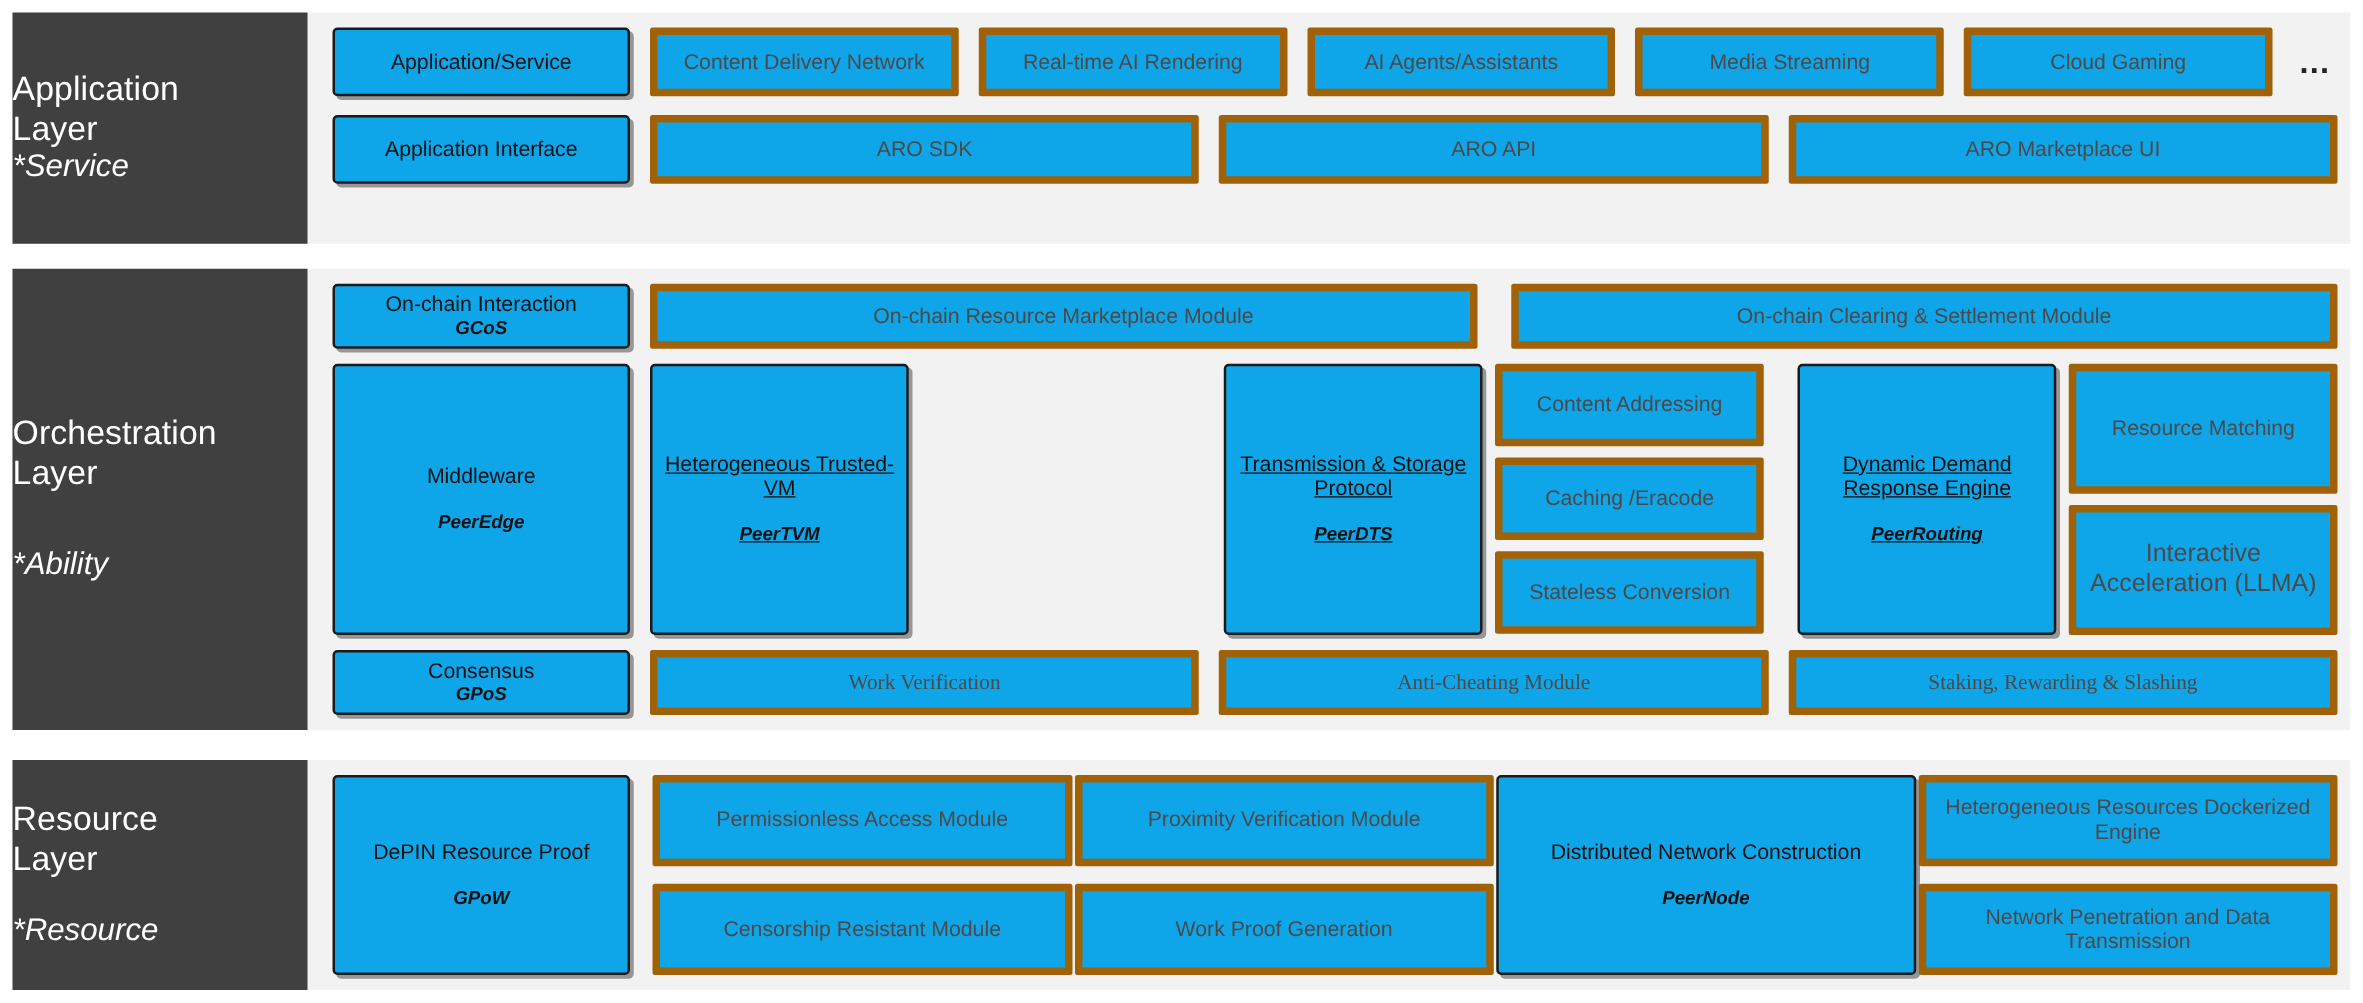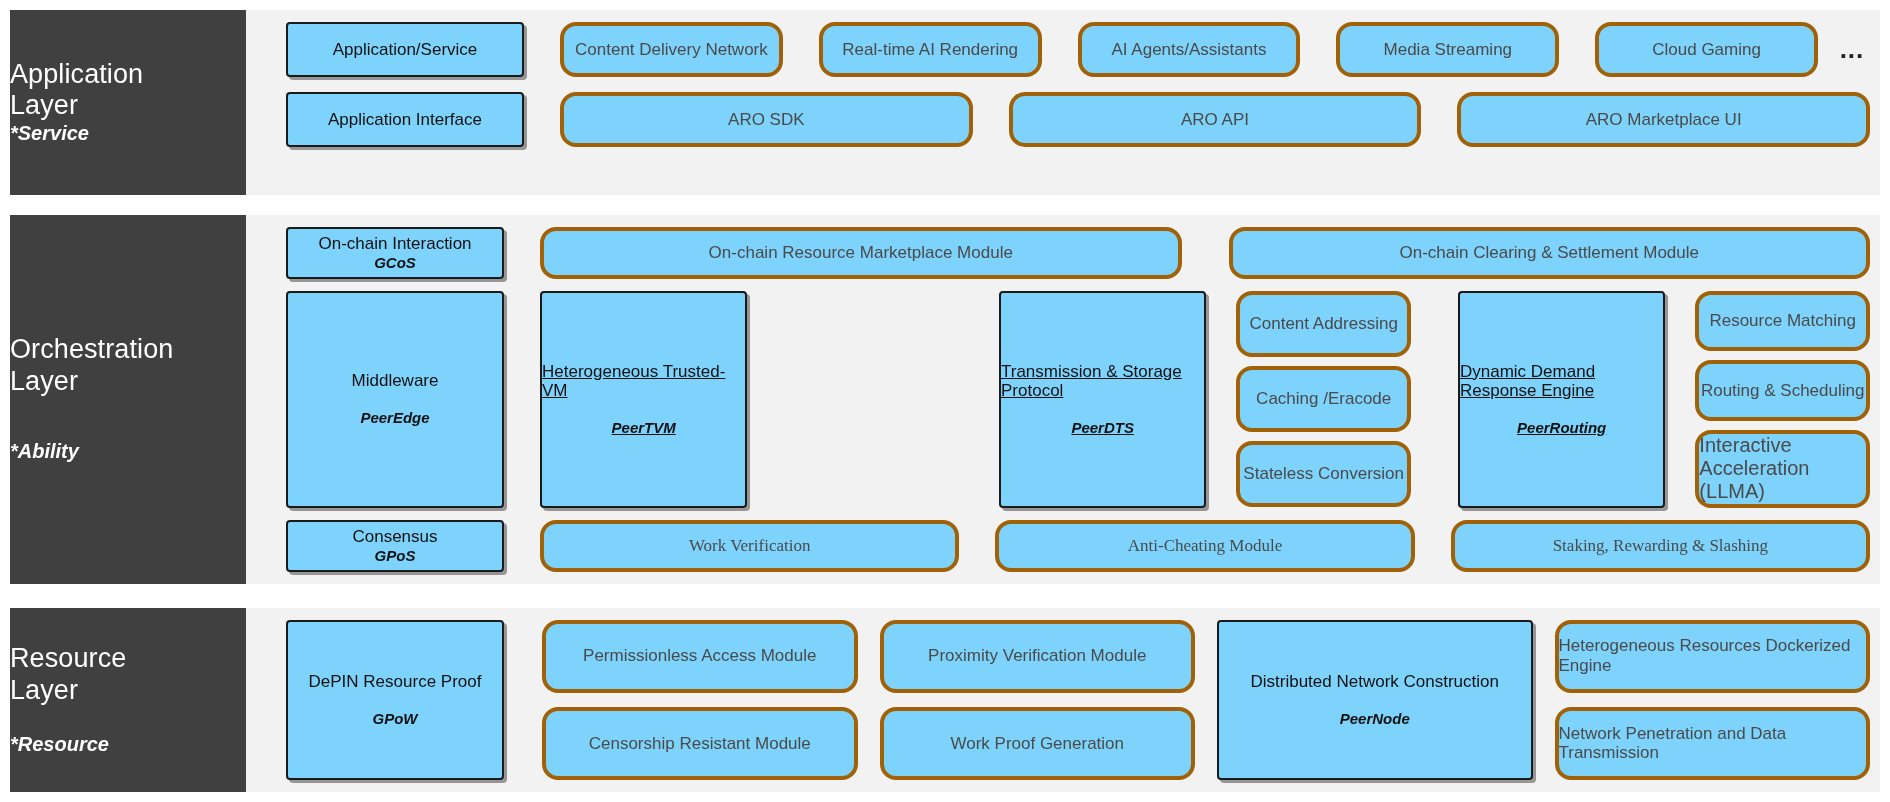--- a/index.html
+++ b/index.html
@@ -45,50 +45,50 @@
     justify-content: center;
     text-align: center;
     line-height: 1.18;
   }
   .layer-title .ln {
     font-size: 27px;
     letter-spacing: 0.1px;
   }
   .layer-title .star {
     font-style: italic;
-    font-weight: bold;
-    font-size: 20px;
+    font-weight: normal;
+    font-size: 25px;
   }
   .layer-title.orch .star { margin-top: 42px; }
   .layer-title.res  .star { margin-top: 26px; }
 
   .layer-body {
     flex: 1 1 auto;
     position: relative;
     padding: 12px 10px 12px 20px;
     box-sizing: border-box;
     display: flex;
     flex-direction: column;
   }
 
   
   .box {
     box-sizing: border-box;
-    background: #7dd3fc;
+    background: #0ea5e9;
     display: flex;
     flex-direction: column;
     align-items: center;
     justify-content: center;
+    text-align: center;
     line-height: 1.16;
-    margin-left: 20px;
   }
   
   .soft {
-    border: 4px solid #a16207;
-    border-radius: 16px;
+    border: 6px solid #a16207;
+    border-radius: 2px;
     color: #4a4a4a;
     font-size: 17px;
   }
   .soft.small { font-size: 20px; }
 
   
   .strong {
     border: 2px solid #1a1a1a;
     border-radius: 4px;
     color: #111111;
@@ -275,23 +275,20 @@
 
             <div class="eng-group">
               <div class="eng-main box strong">
                 <span class="t">Dynamic Demand Response Engine</span>
                 <span class="sub gap">PeerRouting</span>
               </div>
               <div class="eng-side">
                 <div class="box soft">
                   <span>Resource Matching</span>
                 </div>
-                <div class="box soft">
-                  <span>Routing &amp; Scheduling</span>
-                </div>
                 <div class="box soft small">
                   <span>Interactive Acceleration (LLMA)</span>
                 </div>
               </div>
             </div>
 
           </div>
         </div>
 
         <div class="orch-row r3">

